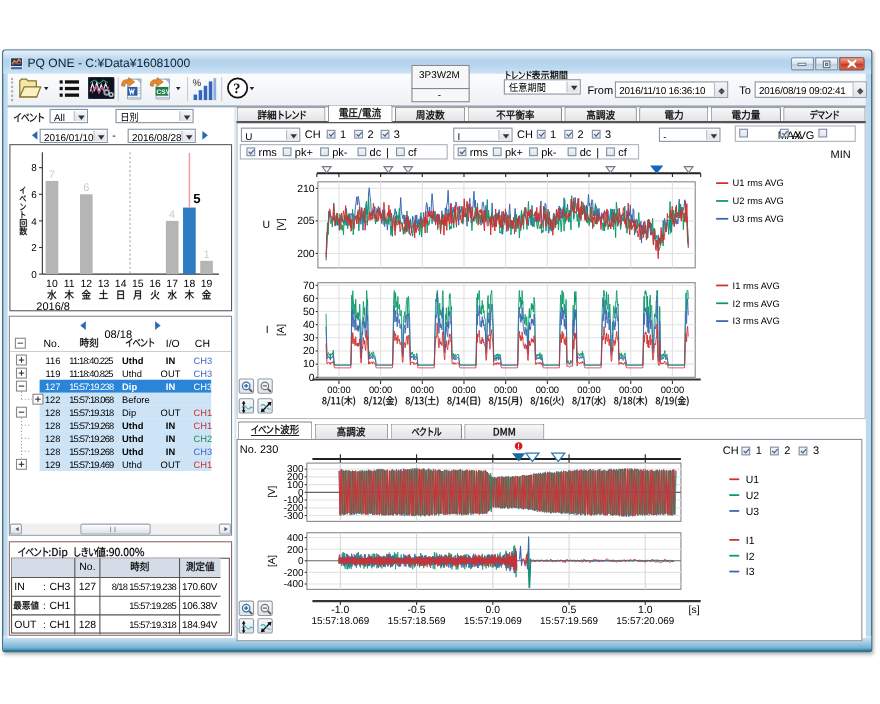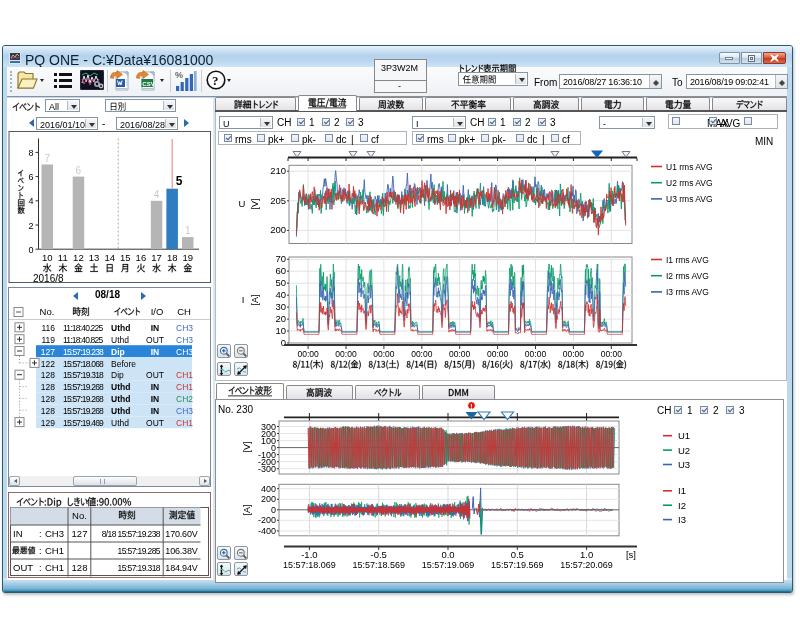--- a/index.html
+++ b/index.html
@@ -24,21 +24,21 @@
 
 <div class="a" style="left:3px;top:46px;width:789px;height:21px;background:linear-gradient(#e7f2fb,#b4d2ec 45%,#bad7ef 70%,#cfe3f5);border-radius:2px 2px 0 0"></div>
 
 <svg class="a" style="left:9px;top:52px" width="12" height="12" viewBox="0 0 12 12">
     <rect x="0" y="0" width="12" height="12" fill="#d8e6f2"></rect>
     <rect x="1" y="1" width="10" height="7" fill="#223a66"></rect>
     <polyline points="2,6 4,3 6,5 8,2 10,4" stroke="#e8b430" stroke-width="1" fill="none"></polyline>
     <polyline points="2,7 5,5 8,6 10,5" stroke="#cc4433" stroke-width="1" fill="none"></polyline>
     <rect x="1" y="9" width="10" height="2" fill="#3a6ea8"></rect>
   </svg>
-<div class="t" style="left:25px;top:53px;font-size:14px;color:#0c2233">PQ ONE - C:¥Data¥16081000</div>
+<div class="t" style="left:25px;top:53px;font-size:11px;color:#0c2233">PQ ONE - C:¥Data¥16081000</div>
 
 <div class="a" style="left:719px;top:52px;width:21px;height:12px;background:linear-gradient(#fcfdfe,#d6e2ee 50%,#bccedf 55%,#d2e2ef);border:1px solid #7e93a6;border-radius:2px 0 0 2px">
     <div class="a" style="left:5px;top:4px;width:8px;height:3px;background:#fff;border:1px solid #6a7f92"></div>
   </div>
 <div class="a" style="left:741px;top:52px;width:21px;height:12px;background:linear-gradient(#fcfdfe,#d6e2ee 50%,#bccedf 55%,#d2e2ef);border:1px solid #7e93a6">
     <div class="a" style="left:6px;top:2px;width:7px;height:7px;border:1px solid #5a6f82;background:#eef4f8">
       <div class="a" style="left:1px;top:1px;width:3px;height:3px;border:1px solid #5a6f82"></div>
     </div>
   </div>
 <div class="a" style="left:763px;top:52px;width:23px;height:12px;background:linear-gradient(#f6b09a 0%,#e2654a 45%,#cf3a1e 55%,#e8887009);border:1px solid #8e3a28;border-radius:0 2px 2px 0;background:linear-gradient(#f2a58e,#dd5c3e 45%,#c63a20 55%,#d96a4e)">
@@ -132,21 +132,21 @@
 <div class="combo" style="left:458px;top:72px;width:70px;height:14px">
     <span>
       <svg width="36" height="11" viewBox="0 -8.1 36 11.4" style="overflow:visible">
         <path d="M3.0 -0.3V0.4H8.3V-0.3H5.9V-3.2H8.4V-3.9H5.9V-6.6C6.7 -6.7 7.4 -6.9 8.0 -7.1L7.6 -7.7C6.5 -7.3 4.6 -6.9 2.9 -6.7C3.0 -6.5 3.1 -6.3 3.1 -6.1C3.8 -6.2 4.5 -6.3 5.3 -6.4V-3.9H2.7V-3.2H5.3V-0.3ZM2.6 -8.0C2.0 -6.5 1.1 -5.0 0.2 -4.1C0.3 -3.9 0.5 -3.6 0.6 -3.4C0.9 -3.8 1.3 -4.2 1.6 -4.7V0.8H2.3V-5.7C2.6 -6.4 3.0 -7.1 3.2 -7.8Z M11.0 -2.5V-3.1H15.3V-2.5ZM11.0 -3.6V-4.2H15.3V-3.6ZM10.9 -1.3 10.3 -1.5C10.1 -0.9 9.7 -0.2 9.1 0.2L9.6 0.5C10.3 0.1 10.6 -0.6 10.9 -1.3ZM15.6 -1.6 15.1 -1.2C15.7 -0.8 16.3 -0.0 16.6 0.5L17.1 0.1C16.8 -0.4 16.2 -1.1 15.6 -1.6ZM12.0 -0.2V-1.4H11.3V-0.2C11.3 0.5 11.6 0.7 12.5 0.7C12.6 0.7 13.9 0.7 14.1 0.7C14.8 0.7 15.0 0.4 15.1 -0.6C14.9 -0.7 14.7 -0.8 14.5 -0.9C14.5 -0.0 14.4 0.1 14.1 0.1C13.8 0.1 12.7 0.1 12.5 0.1C12.1 0.1 12.0 0.0 12.0 -0.2ZM15.9 -4.7H10.4V-2.0H12.6L12.3 -1.6C12.8 -1.3 13.4 -0.8 13.7 -0.6L14.1 -1.0C13.8 -1.3 13.1 -1.7 12.6 -2.0H15.9ZM14.3 -5.7H11.8L12.1 -5.8C12.0 -6.1 11.9 -6.5 11.7 -6.8H14.5C14.4 -6.5 14.2 -6.1 14.1 -5.8ZM16.4 -7.4H13.4V-8.0H12.8V-7.4H9.8V-6.8H11.4L11.1 -6.7C11.2 -6.4 11.4 -6.0 11.4 -5.7H9.4V-5.2H16.9V-5.7H14.7C14.9 -6.0 15.0 -6.3 15.2 -6.7L14.9 -6.8H16.4Z M19.0 -1.4C18.8 -0.7 18.3 -0.1 17.8 0.3C18.0 0.4 18.2 0.6 18.4 0.8C18.8 0.3 19.3 -0.4 19.7 -1.2ZM20.3 -1.1C20.6 -0.6 21.0 0.0 21.2 0.4L21.7 0.1C21.5 -0.3 21.1 -0.9 20.8 -1.4ZM25.0 -6.9V-5.3H23.2V-6.9ZM22.5 -7.5V-4.1C22.5 -2.7 22.5 -0.9 21.7 0.4C21.9 0.5 22.2 0.7 22.3 0.8C22.8 -0.1 23.0 -1.3 23.1 -2.5H25.0V-0.2C25.0 -0.0 24.9 0.0 24.8 0.0C24.6 0.0 24.2 0.0 23.7 0.0C23.8 0.2 23.9 0.5 23.9 0.7C24.6 0.7 25.0 0.7 25.2 0.6C25.5 0.5 25.6 0.3 25.6 -0.2V-7.5ZM25.0 -4.7V-3.1H23.1C23.2 -3.4 23.2 -3.8 23.2 -4.1V-4.7ZM20.9 -7.9V-6.7H19.3V-7.9H18.7V-6.7H17.9V-6.1H18.7V-2.2H17.8V-1.6H22.1V-2.2H21.5V-6.1H22.1V-6.7H21.5V-7.9ZM19.3 -6.1H20.9V-5.2H19.3ZM19.3 -4.7H20.9V-3.7H19.3ZM19.3 -3.2H20.9V-2.2H19.3Z M31.6 -1.6V-0.7H29.5V-1.6ZM31.6 -2.2H29.5V-3.0H31.6ZM28.9 -3.6V0.4H29.5V-0.1H32.2V-3.6ZM29.6 -5.7V-4.9H27.7V-5.7ZM29.6 -6.2H27.7V-7.0H29.6ZM33.6 -5.7V-4.8H31.6V-5.7ZM33.6 -6.2H31.6V-7.0H33.6ZM33.9 -7.6H31.0V-4.3H33.6V-0.2C33.6 -0.0 33.5 0.0 33.4 0.0C33.2 0.0 32.7 0.0 32.1 0.0C32.2 0.2 32.3 0.6 32.4 0.8C33.1 0.8 33.6 0.8 33.8 0.6C34.1 0.5 34.2 0.3 34.2 -0.2V-7.6ZM27.0 -7.6V0.8H27.7V-4.3H30.2V-7.6Z" fill="#000"></path>
       </svg>
     </span>
     <i class="cx"></i>
   </div>
 <div class="t" style="left:534px;top:78px">From</div>
 <div class="a" style="left:559px;top:74px;width:103px;height:15px;border:1px solid #8595a2;background:#fff"></div>
-<div class="t" style="left:563px;top:78px;font-size:9px;letter-spacing:-0.2px">2016/08/27 16:36:10</div>
+<div class="t" style="left:563px;top:78px;font-size:9px;letter-spacing:-0.2px">2016/11/10 16:36:10</div>
 <div class="a" style="left:649px;top:75px;width:12px;height:13px;background:linear-gradient(#f4f6f8,#dde3ea);border-left:1px solid #b5bcc4">
  <div class="a" style="left:3px;top:2px;border:3px solid transparent;border-bottom:3.5px solid #444"></div>
  <div class="a" style="left:3px;top:8px;border:3px solid transparent;border-top:3.5px solid #444"></div>
   </div>
 <div class="t" style="left:672px;top:78px">To</div>
 <div class="a" style="left:686px;top:74px;width:102px;height:15px;border:1px solid #8595a2;background:#fff"></div>
 <div class="t" style="left:690px;top:78px;font-size:9px;letter-spacing:-0.2px">2016/08/19 09:02:41</div>
 <div class="a" style="left:775px;top:75px;width:12px;height:13px;background:linear-gradient(#f4f6f8,#dde3ea);border-left:1px solid #b5bcc4">
  <div class="a" style="left:3px;top:2px;border:3px solid transparent;border-bottom:3.5px solid #444"></div>
  <div class="a" style="left:3px;top:8px;border:3px solid transparent;border-top:3.5px solid #444"></div>
@@ -260,21 +260,21 @@
     <g transform="translate(17.5,205.8)">
       <path d="M2.8 -4.0H4.5V-2.2H2.8ZM2.2 -4.5V-1.6H5.1V-4.5ZM0.6 -6.4V0.6H1.2V0.2H6.2V0.6H6.8V-6.4ZM1.2 -0.4V-5.8H6.2V-0.4Z" fill="#000" stroke="#000" stroke-width="0.22"></path>
     </g>
     <g transform="translate(17.5,213.2)">
       <path d="M3.2 -6.6C3.1 -6.2 2.9 -5.8 2.7 -5.5L3.0 -5.3C3.2 -5.6 3.5 -6.0 3.7 -6.3ZM0.6 -6.3C0.8 -6.0 1.0 -5.6 1.1 -5.3L1.5 -5.5C1.4 -5.8 1.2 -6.2 1.0 -6.5ZM4.6 -6.7C4.4 -5.3 4.0 -4.0 3.4 -3.1C3.5 -3.0 3.8 -2.8 3.9 -2.7C4.1 -3.0 4.2 -3.3 4.4 -3.7C4.6 -2.9 4.8 -2.1 5.1 -1.5C4.7 -0.9 4.2 -0.4 3.6 -0.0C3.3 -0.2 3.1 -0.4 2.7 -0.6C3.0 -1.0 3.2 -1.4 3.3 -2.0H3.9V-2.4H1.9L2.2 -3.0L2.0 -3.0H2.4V-4.2C2.7 -4.0 3.2 -3.6 3.4 -3.4L3.7 -3.8C3.5 -4.0 2.7 -4.5 2.4 -4.7V-4.8H3.9V-5.2H2.4V-6.7H1.9V-5.2H0.3V-4.8H1.7C1.3 -4.2 0.8 -3.7 0.3 -3.5C0.4 -3.4 0.5 -3.2 0.6 -3.0C1.0 -3.3 1.5 -3.7 1.9 -4.2V-3.1L1.7 -3.1L1.4 -2.4H0.3V-2.0H1.1C0.9 -1.5 0.7 -1.1 0.6 -0.8L1.0 -0.6L1.2 -0.8C1.4 -0.7 1.6 -0.6 1.9 -0.5C1.5 -0.2 1.0 0.0 0.3 0.1C0.4 0.3 0.5 0.5 0.6 0.6C1.3 0.5 1.9 0.2 2.4 -0.2C2.7 0.0 3.0 0.2 3.2 0.4L3.4 0.2C3.5 0.4 3.6 0.6 3.7 0.7C4.4 0.3 4.9 -0.3 5.4 -0.9C5.7 -0.2 6.2 0.3 6.7 0.6C6.8 0.5 7.0 0.2 7.1 0.1C6.5 -0.2 6.1 -0.8 5.7 -1.5C6.2 -2.3 6.4 -3.4 6.6 -4.7H7.1V-5.2H4.9C5.0 -5.7 5.1 -6.2 5.2 -6.6ZM1.7 -2.0H2.7C2.6 -1.5 2.5 -1.2 2.3 -0.9C2.0 -1.0 1.7 -1.2 1.4 -1.3ZM4.8 -4.7H6.0C5.9 -3.7 5.7 -2.8 5.4 -2.1C5.1 -2.9 4.9 -3.8 4.8 -4.7Z" fill="#000" stroke="#000" stroke-width="0.22"></path>
     </g>
   </svg>
 
 <div class="gb" style="left:8px;top:287px;width:203px;height:200px;border-color:#7a8a99"></div>
 <div class="a" style="left:69px;top:292px;border:4.5px solid transparent;border-right:5.5px solid #2a6ab0"></div>
-<div class="t" style="left:95px;top:290px;font-weight:bold">08/18</div>
+<div class="t" style="left:95px;top:300px;font-weight:normal">08/18</div>
 <div class="a" style="left:141px;top:292px;border:4.5px solid transparent;border-left:5.5px solid #2a6ab0"></div>
 <svg class="a" style="left:0;top:0" width="800" height="640" viewBox="0 0 800 640">
     <rect x="14" y="307.5" width="9" height="9" fill="#fff" stroke="#888"></rect>
     <line x1="16" y1="312" x2="21" y2="312" stroke="#555"></line>
     <text x="47.0" y="315.0" font-size="9.5" fill="#000" text-anchor="middle" font-weight="normal" style="letter-spacing:0px" font-family="Liberation Sans">No.</text>
     <g transform="translate(72.3,315.0)">
       <path d="M3.9 -2.0C4.3 -1.5 4.8 -0.8 5.0 -0.3L5.6 -0.7C5.4 -1.2 4.9 -1.8 4.4 -2.3ZM5.5 -8.0V-6.8H3.7V-6.2H5.5V-5.0H3.3V-4.4H6.7V-3.3H3.4V-2.7H6.7V-0.1C6.7 0.0 6.6 0.1 6.5 0.1C6.3 0.1 5.8 0.1 5.3 0.1C5.4 0.3 5.5 0.6 5.5 0.8C6.2 0.8 6.7 0.7 7.0 0.6C7.2 0.5 7.3 0.3 7.3 -0.1V-2.7H8.3V-3.3H7.3V-4.4H8.4V-5.0H6.2V-6.2H8.1V-6.8H6.2V-8.0ZM2.5 -4.0V-1.8H1.3V-4.0ZM2.5 -4.6H1.3V-6.7H2.5ZM0.7 -7.4V-0.3H1.3V-1.1H3.2V-7.4Z M14.2 -6.9V-1.6H14.8V-6.9ZM16.1 -7.8V-0.2C16.1 0.0 16.0 0.1 15.9 0.1C15.7 0.1 15.2 0.1 14.7 0.1C14.8 0.3 14.9 0.6 14.9 0.8C15.7 0.8 16.1 0.8 16.4 0.6C16.6 0.5 16.7 0.3 16.7 -0.2V-7.8ZM12.4 -5.4C12.1 -4.8 11.7 -4.2 11.2 -3.6C11.0 -3.9 10.7 -4.1 10.4 -4.4C10.8 -4.9 11.3 -5.5 11.6 -6.1L11.6 -6.1H13.7V-6.7H11.8V-7.9H11.2V-6.7H9.2V-6.1H10.9C10.6 -5.7 10.3 -5.1 9.9 -4.7L9.6 -5.0L9.2 -4.5C9.7 -4.1 10.3 -3.6 10.7 -3.2C10.2 -2.7 9.7 -2.3 9.2 -2.0C9.3 -1.9 9.5 -1.7 9.6 -1.5C10.9 -2.3 12.2 -3.7 13.0 -5.1ZM13.1 -3.6C12.2 -2.0 10.7 -0.6 9.0 0.2C9.2 0.4 9.4 0.6 9.5 0.8C10.3 0.3 11.1 -0.3 11.8 -0.9C12.4 -0.4 13.0 0.2 13.3 0.7L13.8 0.2C13.5 -0.3 12.8 -0.9 12.3 -1.4C12.8 -2.0 13.3 -2.6 13.7 -3.3Z" fill="#000" stroke="#000" stroke-width="0.22"></path>
     </g>
     <g transform="translate(113.7,315.0)">
       <path d="M0.7 -3.4 1.0 -2.7C2.0 -3.1 3.1 -3.7 3.9 -4.2V-0.7C3.9 -0.4 3.8 0.1 3.8 0.3H4.6C4.5 0.1 4.5 -0.4 4.5 -0.7V-4.7C5.3 -5.4 6.0 -6.1 6.6 -6.8L6.0 -7.4C5.5 -6.6 4.8 -5.8 4.0 -5.2C3.1 -4.5 2.0 -3.9 0.7 -3.4Z M11.9 -6.4 11.5 -6.2C11.7 -5.8 12.0 -5.2 12.2 -4.7L12.6 -4.9C12.4 -5.4 12.1 -6.1 11.9 -6.4ZM12.9 -6.9 12.4 -6.7C12.7 -6.3 13.0 -5.7 13.2 -5.2L13.6 -5.4C13.4 -5.9 13.1 -6.6 12.9 -6.9ZM7.1 -2.5 7.6 -1.8C7.7 -2.0 7.9 -2.3 8.1 -2.5C8.4 -3.0 9.0 -4.1 9.4 -4.6C9.7 -5.0 9.8 -5.1 10.1 -4.7C10.4 -4.3 11.1 -3.4 11.6 -2.7C12.1 -2.1 12.7 -1.1 13.3 -0.3L13.8 -1.0C13.2 -1.7 12.4 -2.8 11.9 -3.4C11.5 -4.0 10.8 -4.9 10.4 -5.4C9.9 -6.1 9.5 -5.9 9.1 -5.3C8.6 -4.6 7.9 -3.6 7.6 -3.1C7.4 -2.9 7.3 -2.7 7.1 -2.5Z M15.0 -7.0 14.6 -6.4C15.2 -5.9 16.1 -4.9 16.5 -4.4L17.0 -5.0C16.5 -5.5 15.6 -6.5 15.0 -7.0ZM14.4 -0.6 14.8 0.2C16.0 -0.1 17.0 -0.7 17.8 -1.3C18.9 -2.2 19.8 -3.5 20.3 -4.7L19.9 -5.5C19.5 -4.3 18.6 -2.9 17.4 -2.0C16.7 -1.4 15.7 -0.8 14.4 -0.6Z M22.5 -0.8C22.5 -0.5 22.5 -0.0 22.5 0.3H23.2C23.2 -0.0 23.1 -0.5 23.1 -0.8L23.1 -4.0C24.0 -3.6 25.3 -3.0 26.1 -2.4L26.4 -3.2C25.6 -3.8 24.1 -4.4 23.1 -4.8V-6.4C23.1 -6.6 23.2 -7.1 23.2 -7.4H22.5C22.5 -7.1 22.5 -6.6 22.5 -6.4C22.5 -5.6 22.5 -1.4 22.5 -0.8Z" fill="#000" stroke="#000" stroke-width="0.22"></path>

